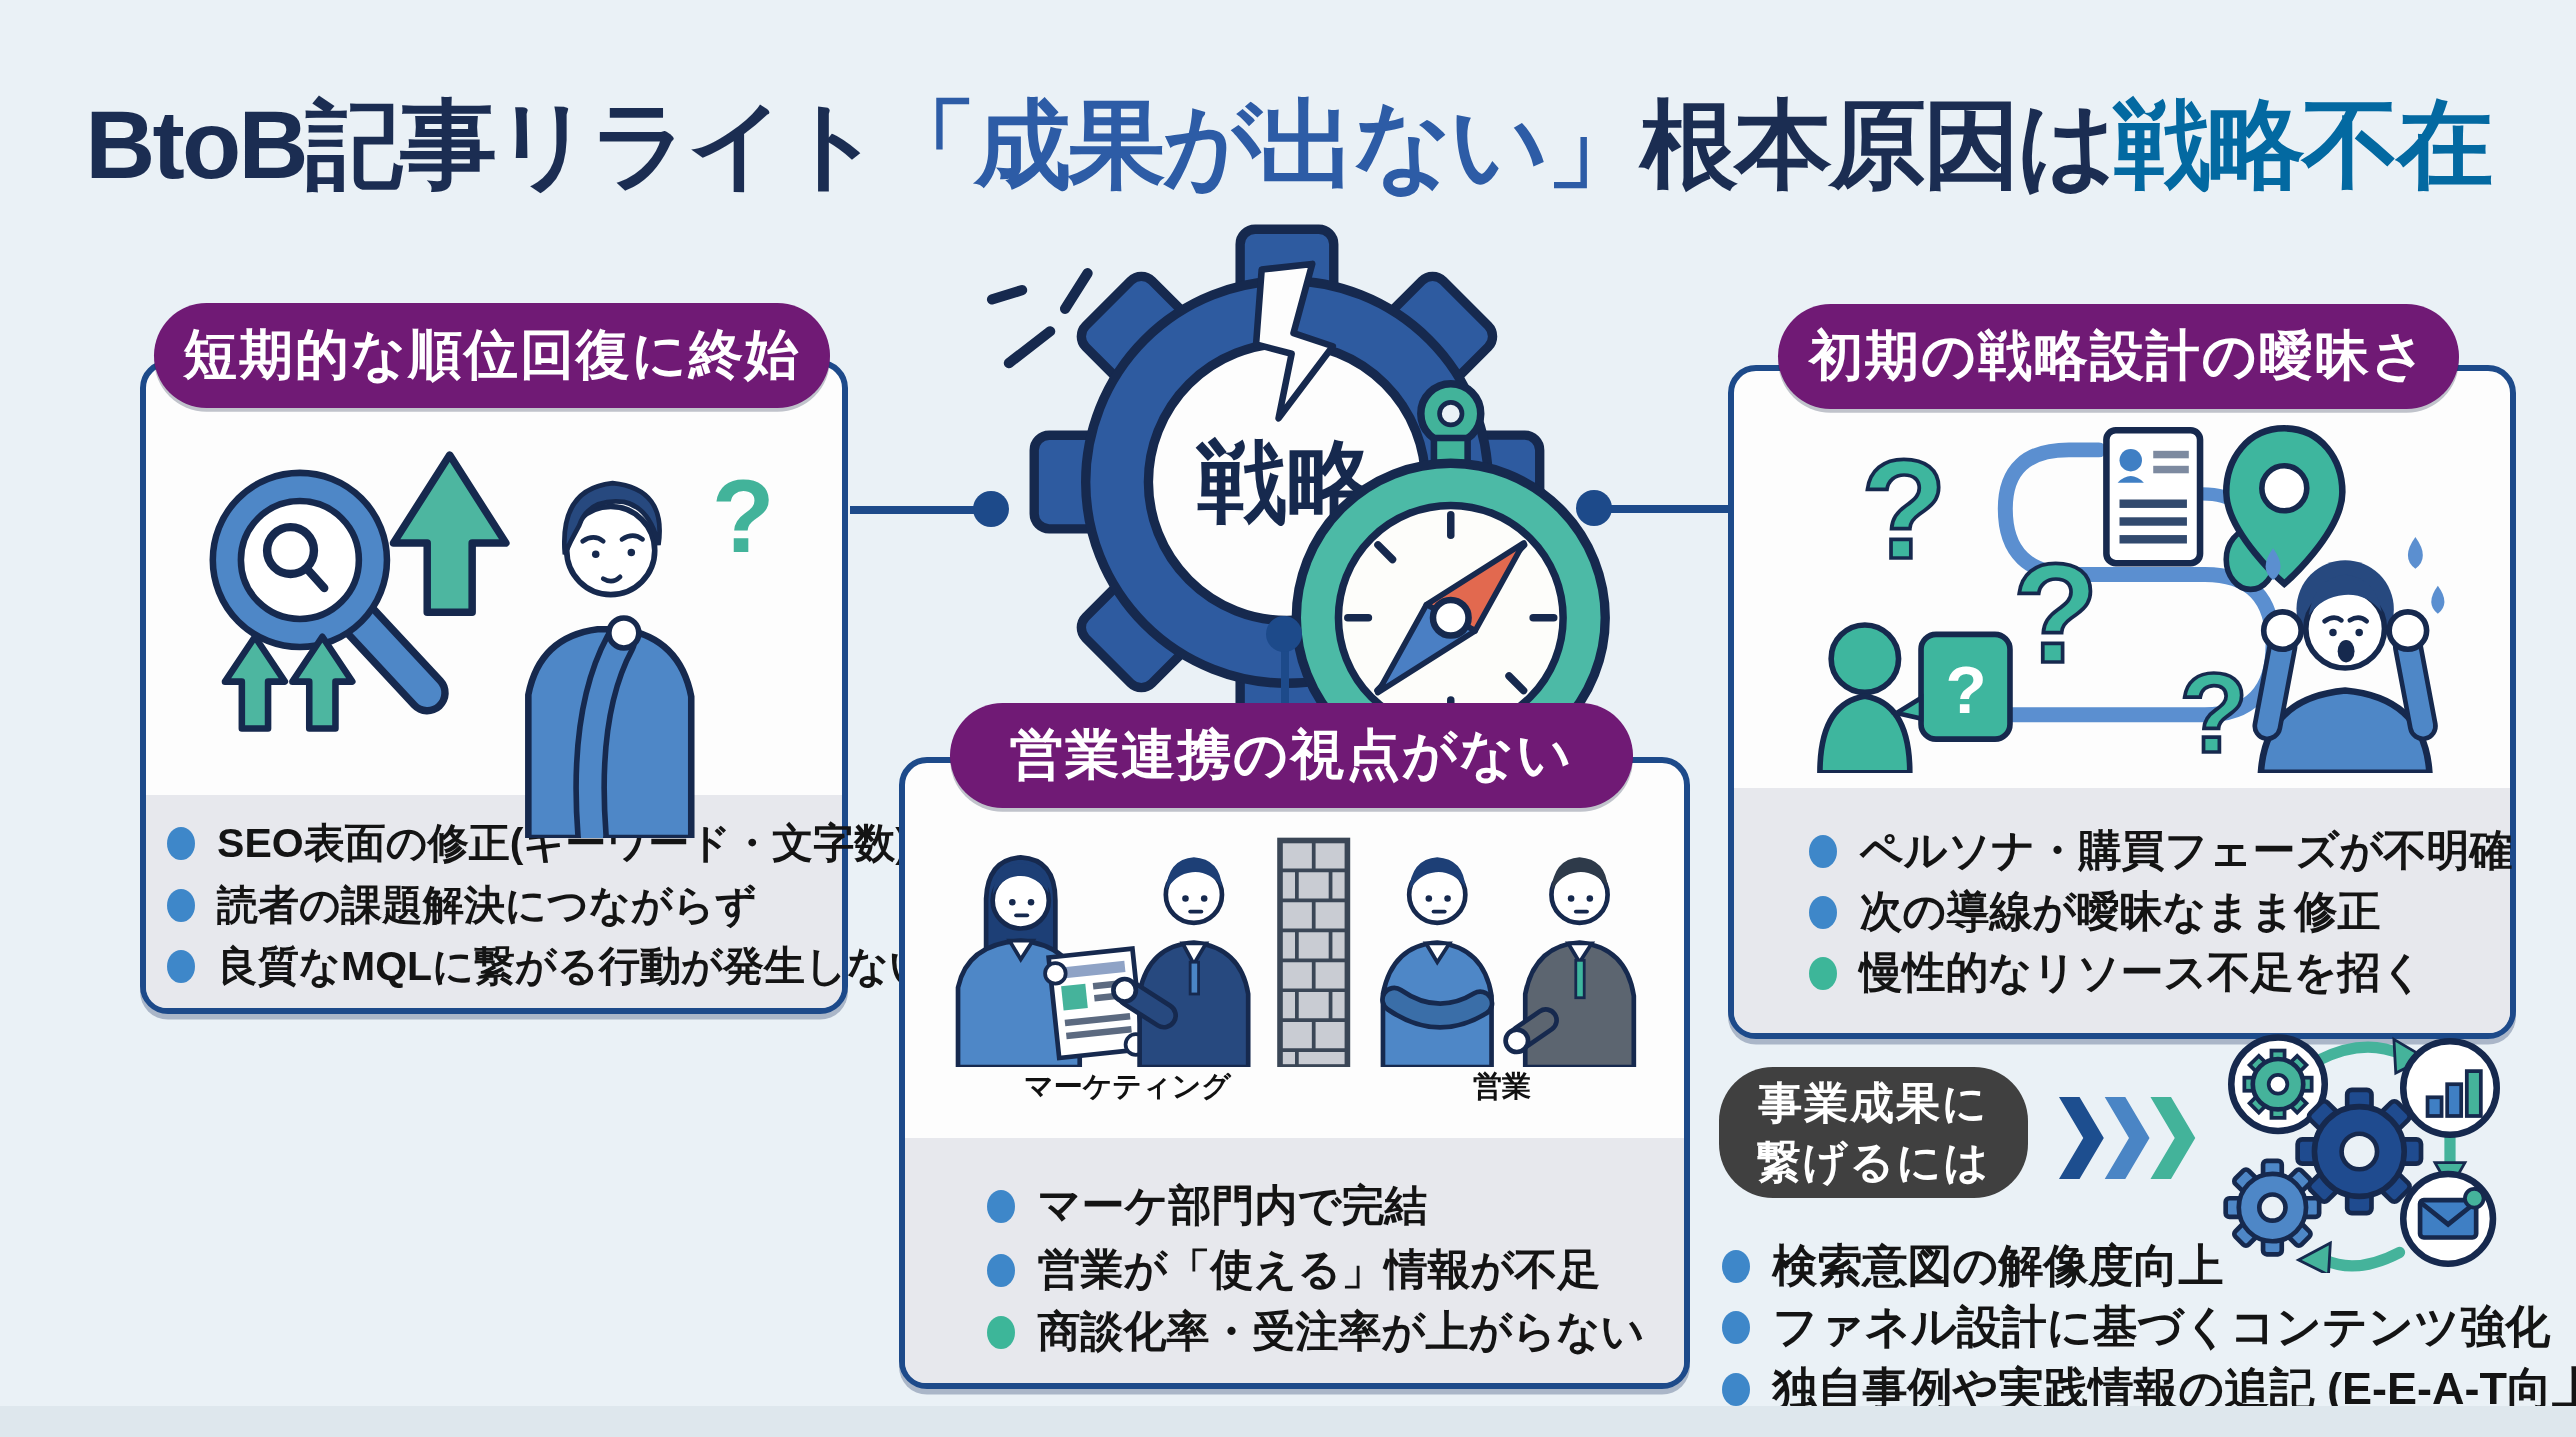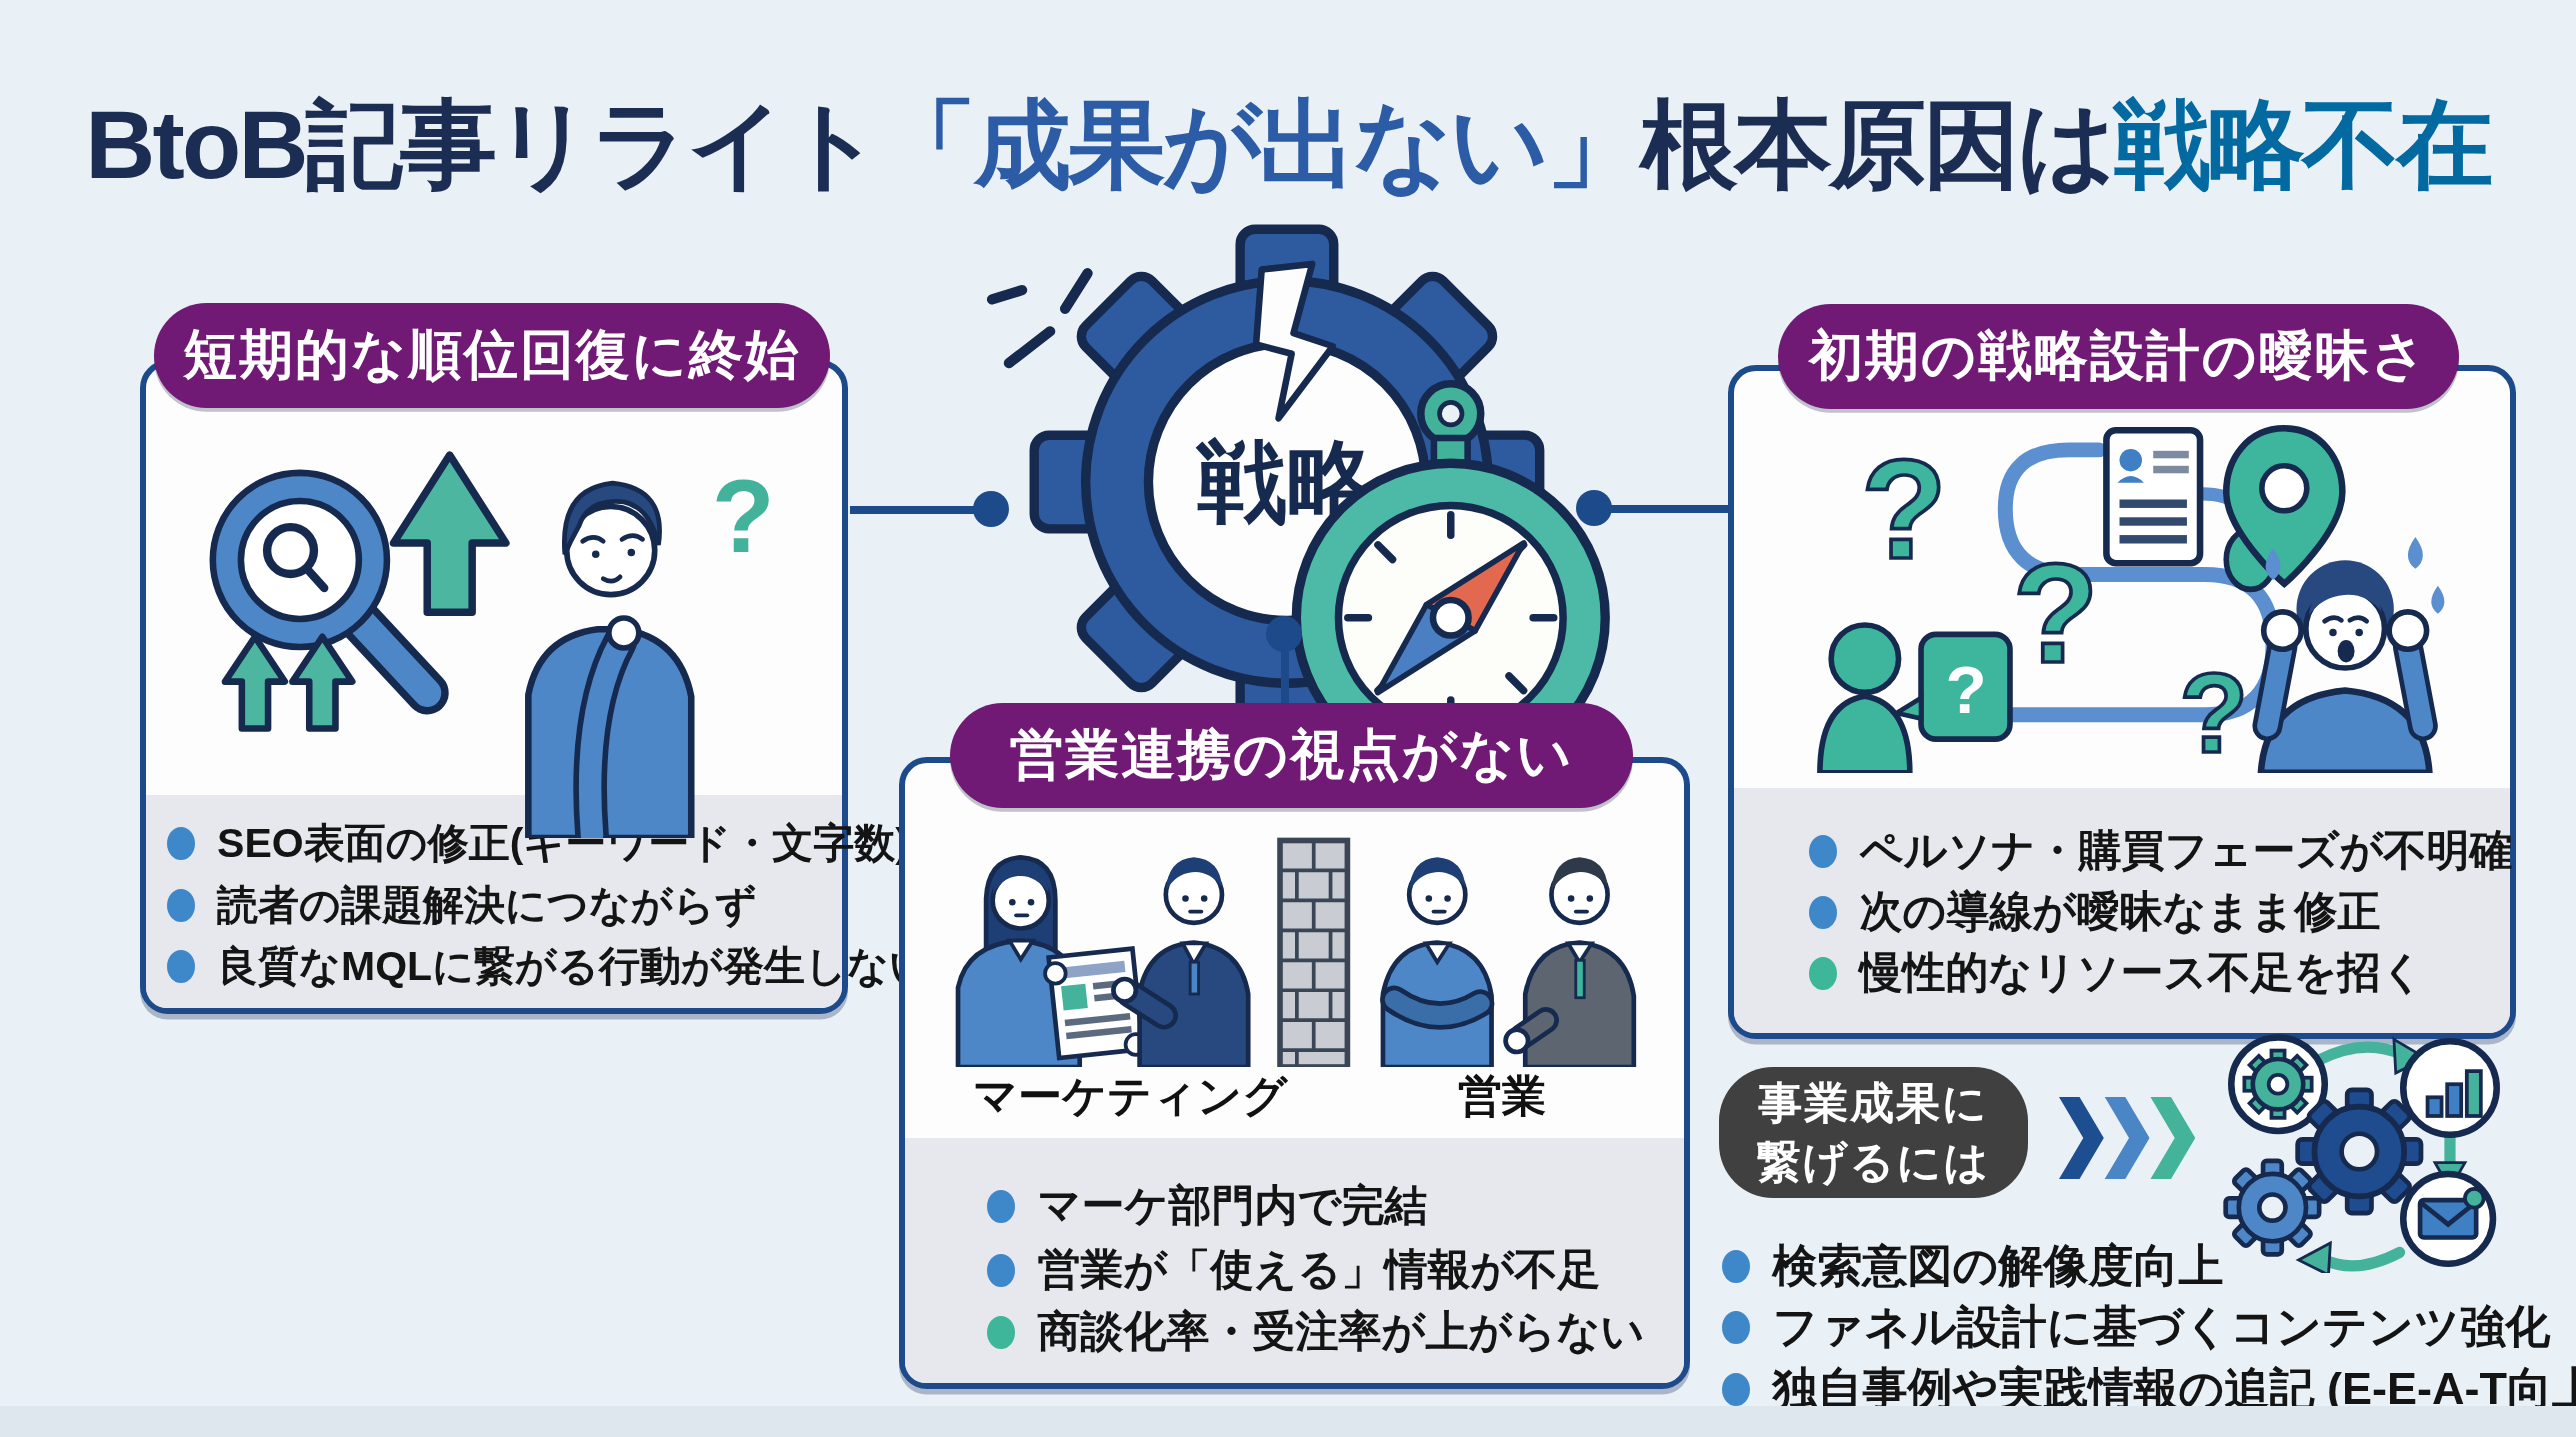--- a/index.html
+++ b/index.html
@@ -45,21 +45,21 @@
   .cline{background:#1d4a8a;}
   .cdot{width:36px;height:36px;border-radius:50%;background:#1d4a8a;}
   
   .solbox{
     left:1719px;top:1067px;width:309px;height:131px;background:#404040;
     border-radius:54px;color:#fff;display:flex;flex-direction:column;
     align-items:center;justify-content:center;font-size:44px;font-weight:800;
     line-height:1.32;letter-spacing:1.9px;
   }
   .illo-label{
-    position:absolute;font-size:44px;font-weight:800;color:#111;
+    position:absolute;font-size:29px;font-weight:800;color:#111;
     text-align:center;white-space:nowrap;
   }
   .botstrip{left:0;top:1406px;width:2576px;height:32px;background:#dee7ed;}
 </style>
 </head>
 <body>
 
 <div class="abs title">
   <span class="t-navy">BtoB記事リライト</span>
     <span class="t-blue">「成果が出ない」</span>

